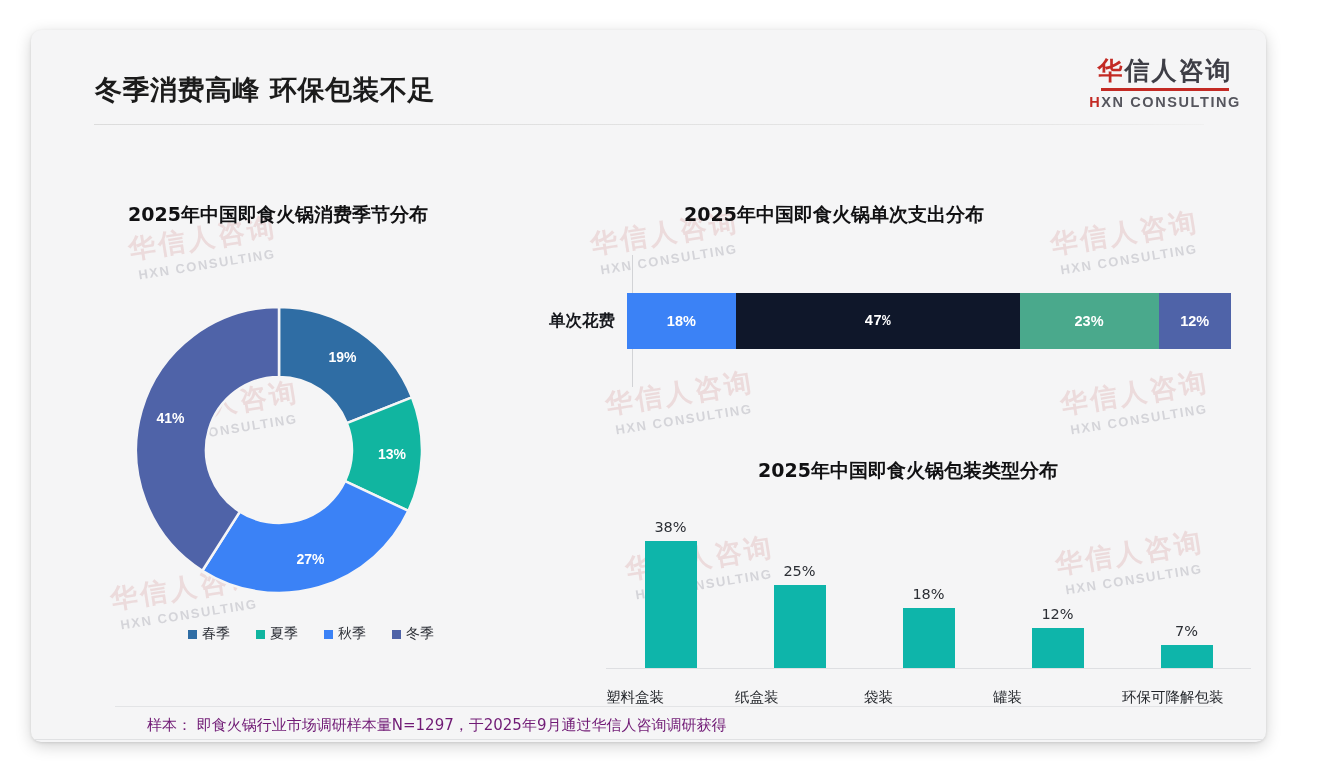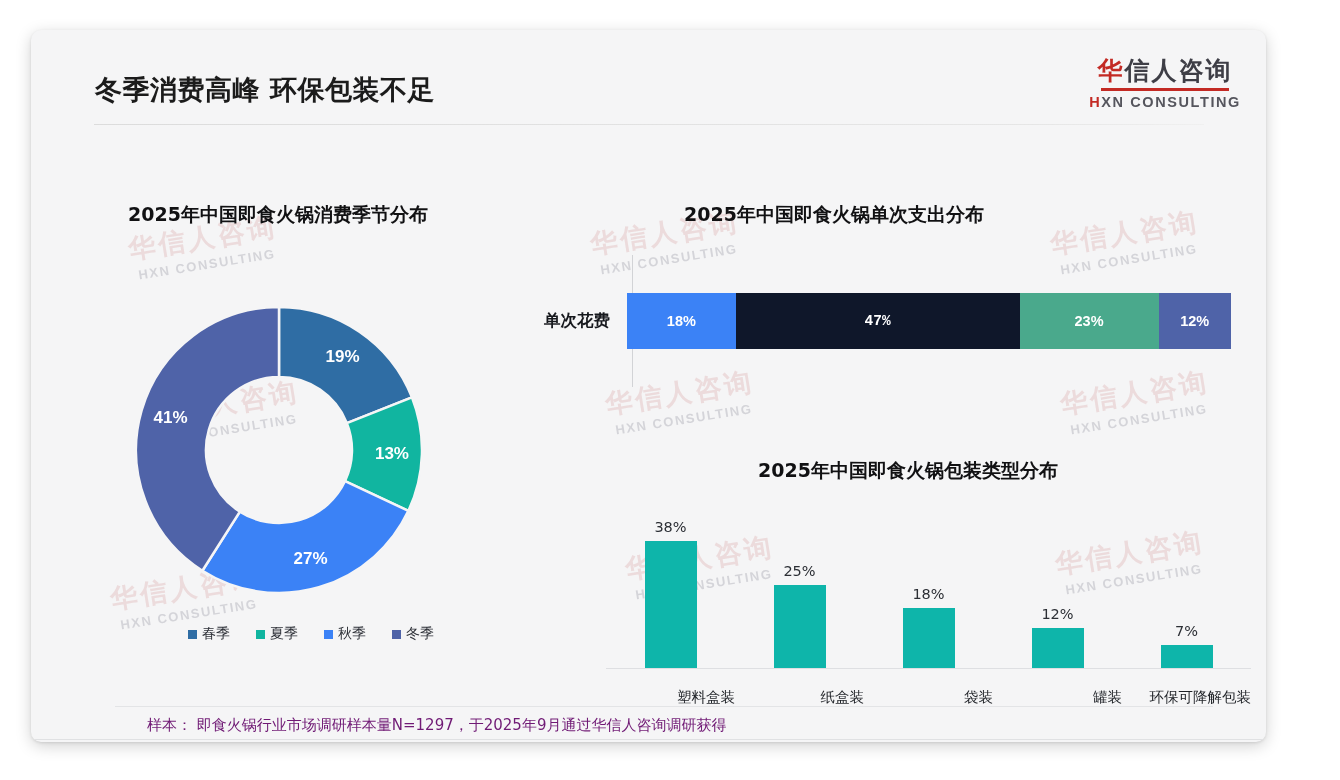--- a/index.html
+++ b/index.html
@@ -67,37 +67,37 @@
     position:absolute; z-index:6;
     font-size: 19px; font-weight:700; color:#111113;
     font-family:"DejaVu Sans","Liberation Sans",sans-serif;
     white-space:nowrap;
   }
 
   
   .donut-wrap { position:absolute; left:102px; top:255px; width:360px; height:330px; z-index:6; }
   .donut-svg { position:absolute; left:0; top:0; }
   .donut-label {
-    position:absolute; color:#ffffff; font-size:17px; font-weight:700;
+    position:absolute; color:#ffffff; font-size:14px; font-weight:700;
     transform: translate(-50%,-50%); white-space:nowrap;text-align:center;
   }
   .donut-legend {
     position:absolute; left:100px; top:595px; width:360px; z-index:6;
     display:flex; justify-content:center; gap:26px;
   }
   .lg-item { display:flex; align-items:center; gap:5px; }
   .lg-swatch { width:9px; height:9px; display:inline-block; }
   .lg-text { font-size:14px; color:#2e3138; font-family:"DejaVu Sans","Liberation Sans",sans-serif; }
 
   
   .stack-wrap { position:absolute; left:500px; top:225px; width:700px; height:135px; z-index:6; }
   .stack-axis { position:absolute; left:101px; top:0; width:1px; height:132px; background:#d2d3d6; }
   .stack-row { position:absolute; left:0; top:38px; width:700px; height:56px; display:flex; align-items:center; }
   .stack-cat {
-    width:96px; text-align:center; padding-right:4px;
+    width:96px; text-align:right; padding-right:12px;
     font-size:16.5px; font-weight:700; color:#16181d;
     font-family:"DejaVu Sans","Liberation Sans",sans-serif;
   }
   .stack-bar { flex:1; height:56px; display:flex; }
   .stack-seg {
     display:flex; align-items:center; justify-content:center;
     color:#ffffff; font-size:14.5px; font-weight:700;
   }
   .stack-legend {
     position:absolute; left:500px; top:363px; width:700px; z-index:6;
@@ -112,21 +112,21 @@
   .bars-baseline { position:absolute; left:0; bottom:46px; width:645px; height:1px; background:#dedfe2; }
   .bars-row { position:absolute; left:0; bottom:47px; width:645px; height:168px; display:flex; }
   .bar-col { flex:1; display:flex; flex-direction:column; justify-content:flex-end; align-items:center; }
   .bar-value {
     font-size:14.5px; color:#2c2f35; margin-bottom:6px;
     font-family:"DejaVu Sans","Liberation Sans",sans-serif;
   }
   .bar-rect { width:52px; }
   .bars-cats { position:absolute; left:0; bottom:8px; width:645px; display:flex; }
   .bar-cat {
-    flex:1; text-align:right; font-size:14.5px; color:#1f2227;
+    flex:1; text-align:left; font-size:14.5px; color:#1f2227;
     font-family:"DejaVu Sans","Liberation Sans",sans-serif; white-space:nowrap;
   }
 
   
   .footnote-rule { position:absolute; left:84px; top:676px; width:1098px; height:1px; background:#e3e4e6; z-index:5; }
   .footnote {
     position:absolute; left:116px; top:686px; z-index:6;
     font-size:15px; color:#701a75;
     font-family:"DejaVu Sans","Liberation Sans",sans-serif;
   }

